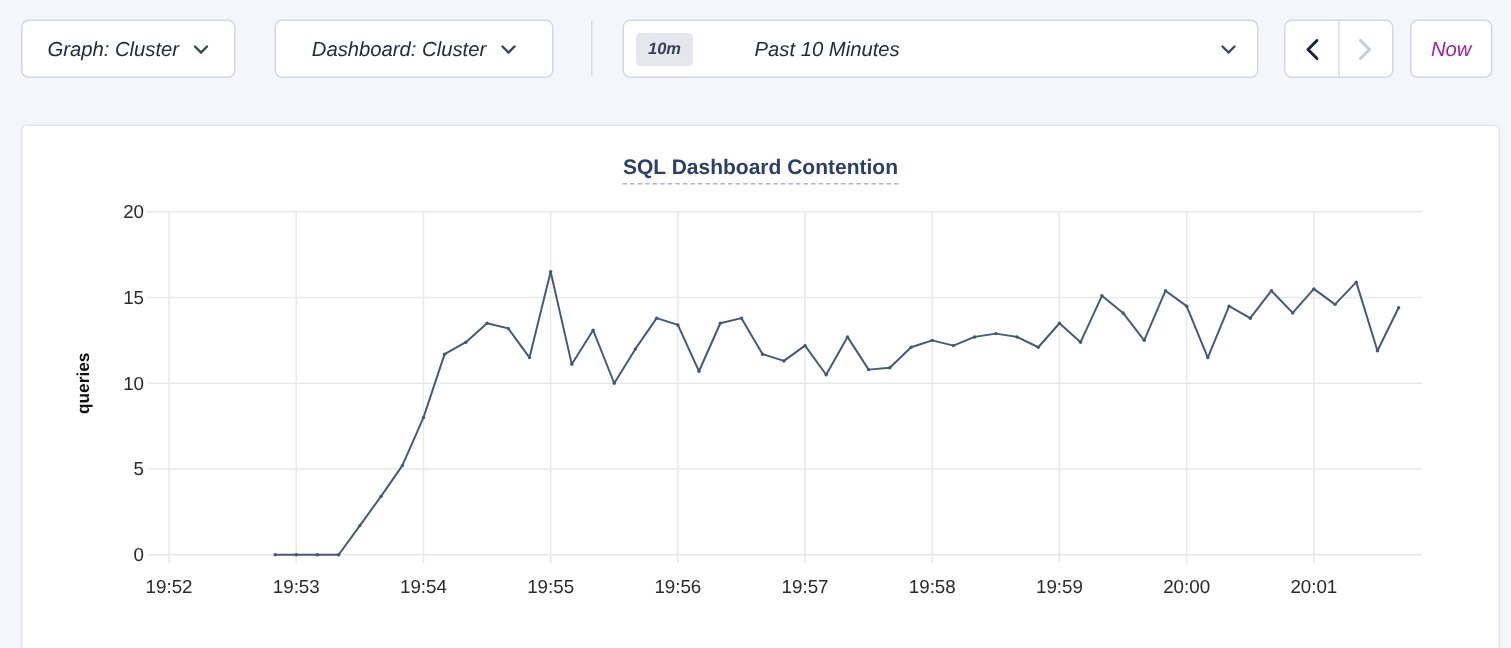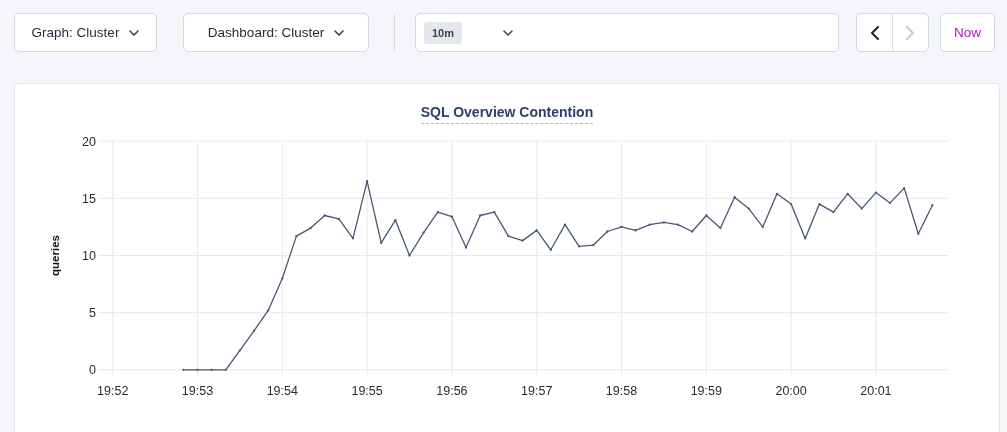--- a/index.html
+++ b/index.html
@@ -8,20 +8,21 @@
     background:#f5f6fa;
     font-family:"Liberation Sans", sans-serif;
     position:relative;
     color:#242b3a;
   }
   .ctl {
     position:absolute; top:13px; height:39px;
     background:#fff; border:1px solid #d3d7e0; border-radius:5px;
     display:flex; align-items:center; font-size:13.5px; color:#242b3a;
     cursor:pointer;
+    font-style:italic;
   }
   .dd { justify-content:center; gap:10px; }
   #graph-dd   { left:14px;  width:143px; }
   #dash-dd    { left:183px; width:186px; }
   .vdivider { position:absolute; left:394px; top:14px; width:1px; height:37px; background:#d9dce3; }
   #time-picker { left:415px; width:424px; padding:0 14px 0 8px;gap:28px; }
   .badge {
     background:#e4e7ee; color:#394152; font-weight:bold; font-size:11px;
     padding:5px 8px; border-radius:3px; margin-right:13px;
   }
@@ -61,20 +62,21 @@
   <span>Dashboard: Cluster</span>
   <svg class="chev" width="10" height="6" viewBox="0 0 10 6">
       <path d="M1 1 L5 5 L9 1" stroke="#394455" stroke-width="1.6" fill="none" stroke-linecap="round"></path>
     </svg>
 </div>
 
 <div class="vdivider"></div>
 
 <div class="ctl" id="time-picker">
   <span class="badge">10m</span>
+  <span class="tp-label">Past 10 Minutes</span>
   <svg class="chev" width="10" height="6" viewBox="0 0 10 6">
       <path d="M1 1 L5 5 L9 1" stroke="#394455" stroke-width="1.5" fill="none" stroke-linecap="round"></path>
     </svg>
 </div>
 
 <div class="ctl" id="prevnext">
   <div class="pn-btn">
     <svg width="9" height="14" viewBox="0 0 9 14">
         <path d="M8 1 L2 7 L8 13" stroke="#1b2435" stroke-width="2" fill="none" stroke-linecap="round" stroke-linejoin="round"></path>
       </svg>
@@ -86,21 +88,21 @@
       </svg>
   </div>
 </div>
 
 <div class="ctl" id="now-btn">
   <span>Now</span>
 </div>
 
 <div class="card">
   <div class="card-title-wrap">
-    <span class="card-title">SQL Overview Contention</span>
+    <span class="card-title">SQL Dashboard Contention</span>
   </div>
   <svg id="chart-svg" width="986" height="349" viewBox="0 0 986 349">
       <line x1="83" y1="285.8" x2="933" y2="285.8" class="gridline"></line>
       <text x="81" y="290.1" text-anchor="end">0</text>
       <line x1="83" y1="228.65" x2="933" y2="228.65" class="gridline"></line>
       <text x="81" y="232.95000000000002" text-anchor="end">5</text>
       <line x1="83" y1="171.5" x2="933" y2="171.5" class="gridline"></line>
       <text x="81" y="175.8" text-anchor="end">10</text>
       <line x1="83" y1="114.35" x2="933" y2="114.35" class="gridline"></line>
       <text x="81" y="118.64999999999999" text-anchor="end">15</text>

